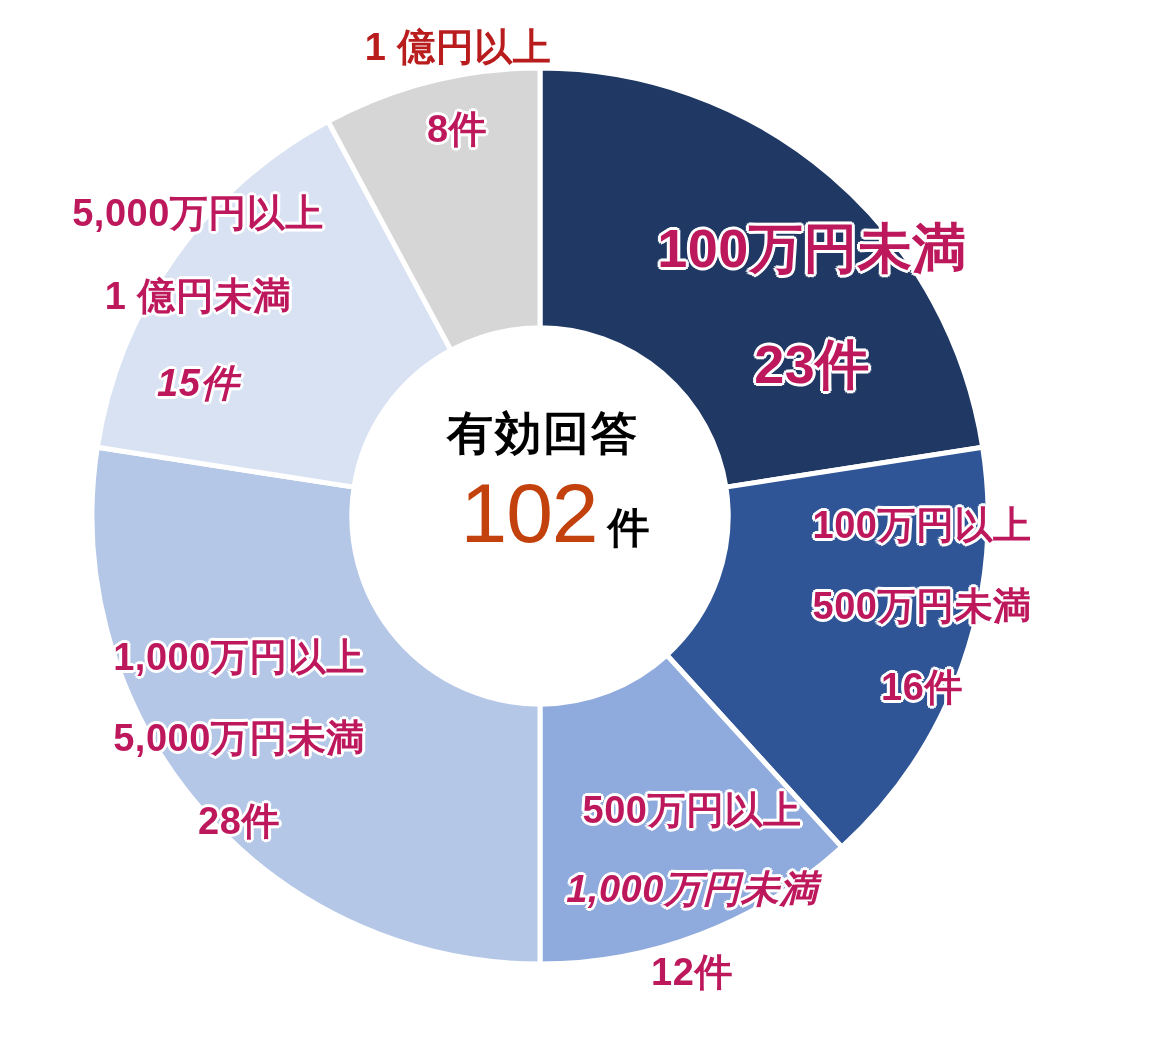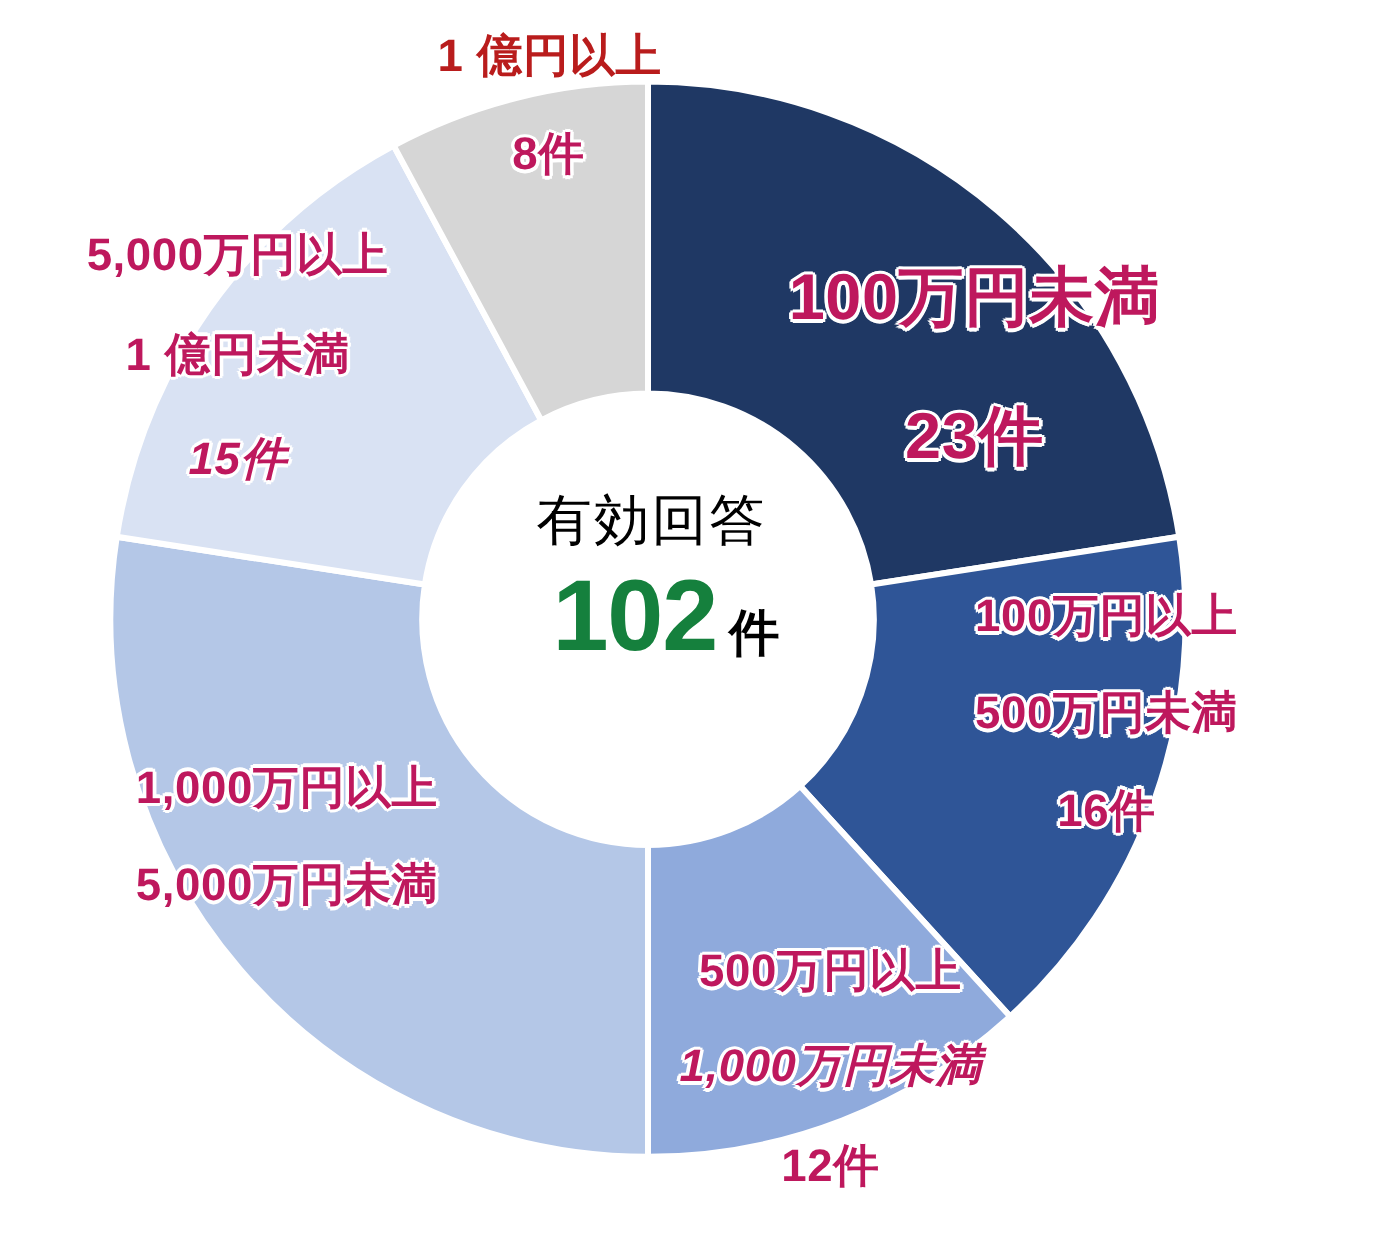--- a/index.html
+++ b/index.html
@@ -64,35 +64,35 @@
 
   
   #center-readout {
     position: absolute;
     text-align: center;
     pointer-events: none;
   }
   #center-caption {
     display: block;
     font-size: 46px;
-    font-weight: 400;
+    font-weight: 700;
     letter-spacing: 2px;
     color: #000000;
     line-height: 1.1;
   }
   #center-value-row {
     display: block;
     margin-top: 6px;
     white-space: nowrap;
   }
   #center-number {
     font-size: 84px;
-    font-weight: 700;
+    font-weight: 400;
     letter-spacing: -1px;
-    color: #15803d;
+    color: #c2410c;
     vertical-align: baseline;
     margin-left: 24px;
   }
   #center-unit {
     font-size: 42px;
     font-weight: 700;
     color: #000000;
     margin-left: 10px;
     vertical-align: baseline;
   }
@@ -111,35 +111,36 @@
         <path d="M 97.30186850759577 447.2805386143492 A 448 448 0 0 1 328.05408653746724 121.30653695996864 L 450.98271634573626 350.22874552318683 A 188.16 188.16 0 0 0 354.0667847731902 487.13782621802665 Z" fill="#D9E2F3" stroke="#FFFFFF" stroke-width="5" stroke-linejoin="round"></path>
         <path d="M 328.05408653746724 121.30653695996864 A 448 448 0 0 1 539.9999999999999 68 L 540 327.84000000000003 A 188.16 188.16 0 0 0 450.98271634573626 350.22874552318683 Z" fill="#D6D6D6" stroke="#FFFFFF" stroke-width="5" stroke-linejoin="round"></path>
       </g>
   </svg>
 
   <div class="lbl halo size-lg" style="left:622px; top:212px; width:380px;">
     <span class="line">100万円未満</span>
     <span class="line" style="margin-top:44px;">23件</span>
   </div>
 
-  <div class="lbl halo size-md" style="left:752px; top:489px; width:340px;">
+  <div class="lbl halo size-md" style="left:752px; top:500px; width:340px;">
     <span class="line">100万円以上</span>
     <span class="line" style="margin-top:30px;">500万円未満</span>
     <span class="line" style="margin-top:30px;">16件</span>
   </div>
 
   <div class="lbl halo size-md" style="left:502px; top:785px; width:380px;">
     <span class="line">500万円以上</span>
     <span class="line" style="margin-top:28px;font-style:italic;">1,000万円未満</span>
     <span class="line" style="margin-top:32px;">12件</span>
   </div>
 
   <div class="lbl halo size-md" style="left:44px; top:632px; width:390px;">
     <span class="line">1,000万円以上</span>
     <span class="line" style="margin-top:30px;">5,000万円未満</span>
+    <span class="line" style="margin-top:32px;">28件</span>
   </div>
 
   <div class="lbl halo size-md" style="left:18px; top:188px; width:360px;">
     <span class="line">5,000万円以上</span>
     <span class="line" style="margin-top:32px;">1 億円未満</span>
     <span class="line" style="margin-top:36px;font-style:italic;">15件</span>
   </div>
 
   <div class="lbl plain size-md" style="left:318px; top:22px; width:280px;">
     <span class="line">1 億円以上</span>

